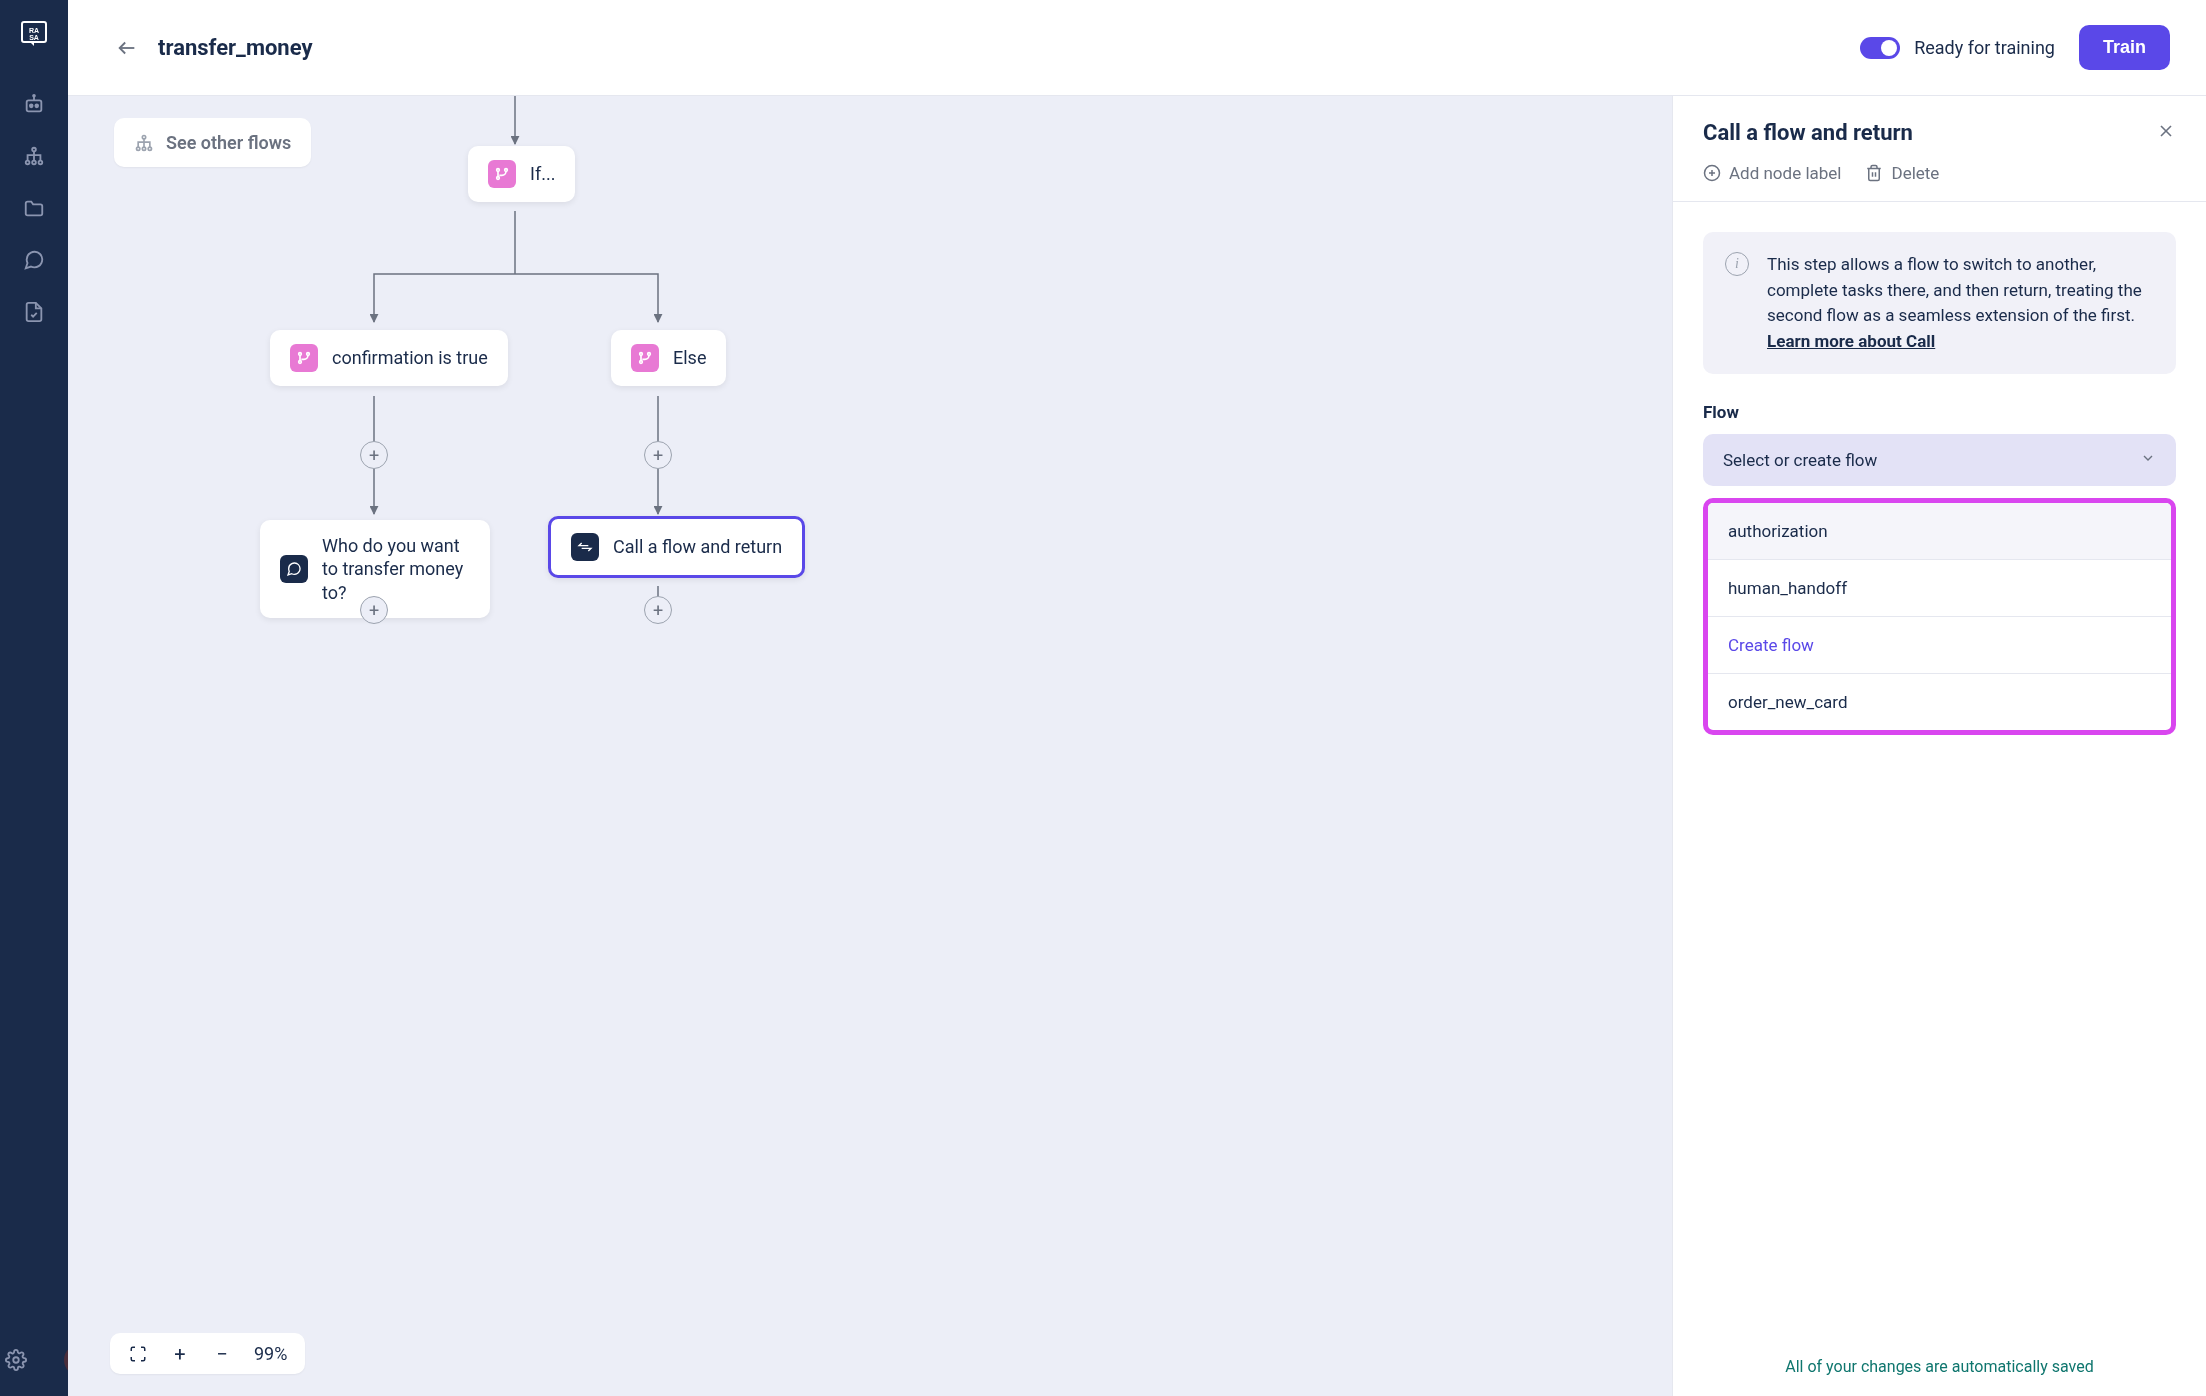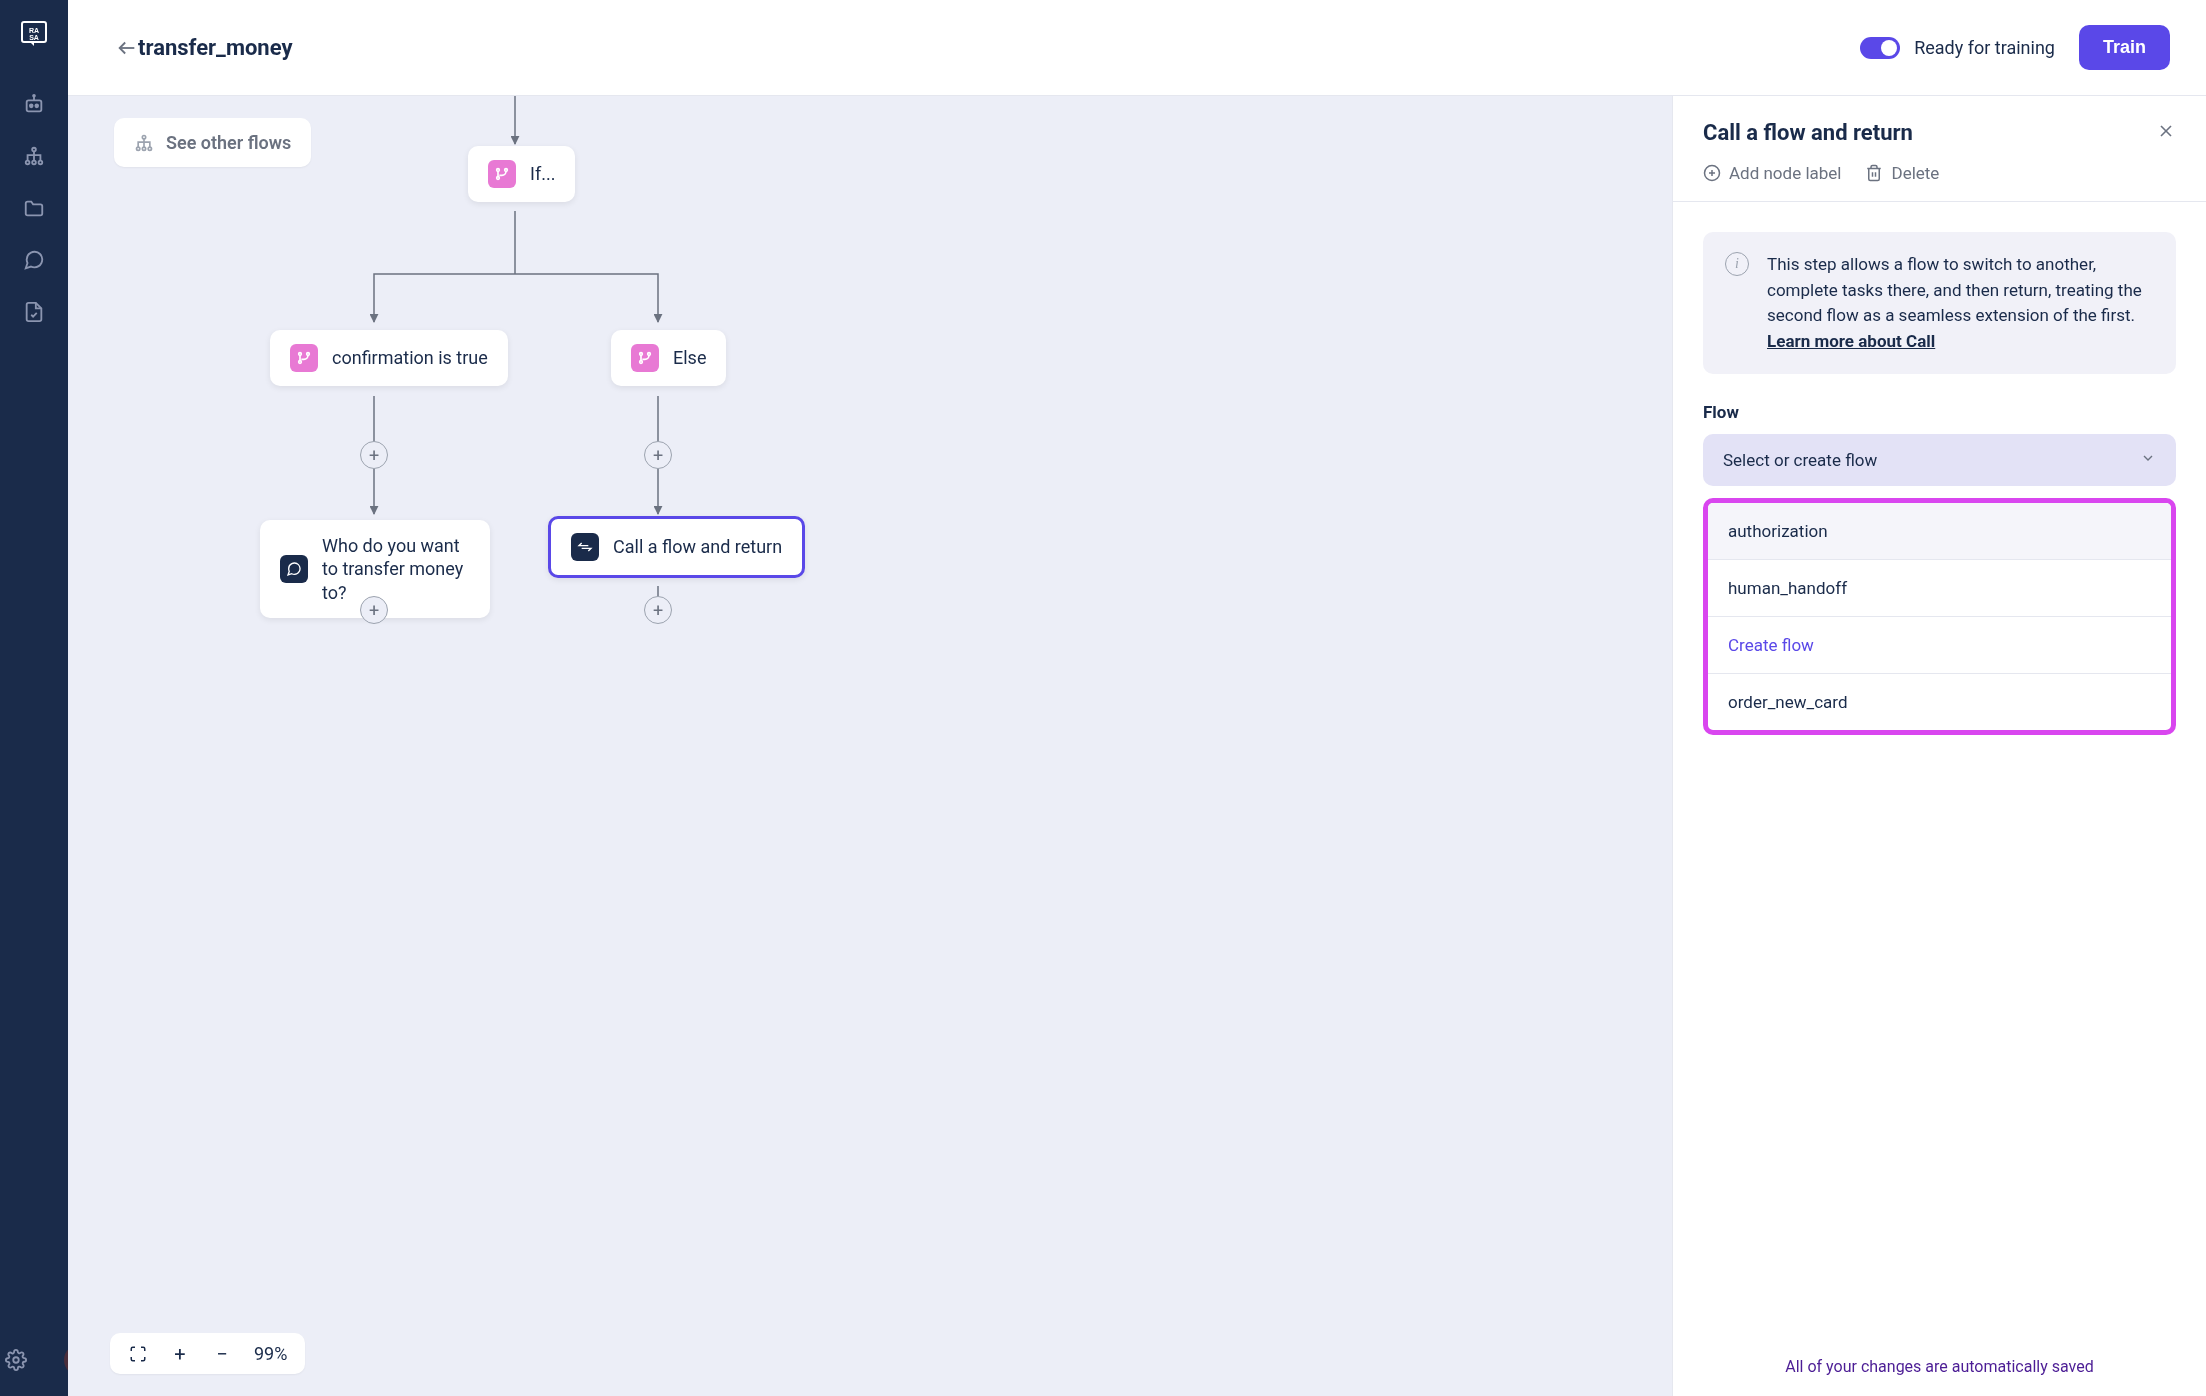--- a/index.html
+++ b/index.html
@@ -13,21 +13,21 @@
 .sidebar-nav { display: flex; flex-direction: column; gap: 28px; align-items: center; flex: 1; }
 .sidebar-bottom { display: flex; gap: 36px; align-items: center; margin-left: 32px; }
 .sidebar-icon { width: 24px; height: 24px; display: flex; align-items: center; justify-content: center; cursor: pointer; }
 .avatar { width: 32px; height: 32px; border-radius: 50%; background: #4a2d3a; color: #fff; display: flex; align-items: center; justify-content: center; font-size: 12px; font-weight: 500; }
 
 
 .main { flex: 1; display: flex; flex-direction: column; min-width: 0; }
 
 
 .header { height: 96px; border-bottom: 1px solid #e5e7ef; display: flex; align-items: center; padding: 0 36px 0 48px; gap: 20px; }
-.header-left { display: flex; align-items: center; flex: 1; }
+.header-left { display: flex; align-items: center; gap: 20px; flex: 1; }
 .back-btn { cursor: pointer; color: #6b7280; display: flex; }
 .header-title { font-size: 22px; font-weight: 700; color: #1a2b4a; }
 .header-right { display: flex; align-items: center; gap: 24px; }
 .toggle-wrap { display: flex; align-items: center; gap: 14px; }
 .toggle { width: 40px; height: 22px; border-radius: 11px; background: #5a48e8; position: relative; cursor: pointer; }
 .toggle::after { content: ""; position: absolute; width: 16px; height: 16px; border-radius: 50%; background: #fff; top: 3px; right: 3px; }
 .toggle-label { font-size: 18px; color: #1a2b4a; }
 .train-btn { background: #5a48e8; color: #fff; border: none; border-radius: 10px; padding: 12px 24px; font-size: 18px; font-weight: 600; cursor: pointer; }
 
 
@@ -73,21 +73,21 @@
 .field-label { font-size: 17px; font-weight: 700; margin-bottom: 12px; color: #1a2b4a; }
 .select-box { background: #e3e2f6; border-radius: 10px; padding: 16px 20px; display: flex; align-items: flex-start; justify-content: space-between; cursor: pointer; font-size: 17px; color: #1a2b4a; margin-bottom: 12px; }
 .chevron { color: #6b7280; }
 
 .dropdown { border: 5px solid #d946ef; border-radius: 10px; overflow: hidden; }
 .dropdown-item { padding: 18px 20px; font-size: 17px; border-bottom: 1px solid #e5e7ef; cursor: pointer; }
 .dropdown-item:last-child { border-bottom: none; }
 .dropdown-item.hover { background: #f5f5fa; }
 .dropdown-item.create { color: #5a48e8; }
 
-.panel-foot { padding: 20px; text-align: center; font-size: 16px; color: #4c1d95; }
+.panel-foot { padding: 20px; text-align: center; font-size: 16px; color: #0f766e; }
 </style>
 </head>
 <body>
 
 <div class="app">
   <div class="sidebar">
     <div class="sidebar-logo">
       <svg width="28" height="28" viewBox="0 0 28 28" fill="none">
         <rect x="2" y="2" width="24" height="20" rx="2" stroke="#fff" stroke-width="2"></rect>
         <text x="14" y="13" text-anchor="middle" fill="#fff" font-size="7" font-weight="700" font-family="sans-serif">RA</text>

